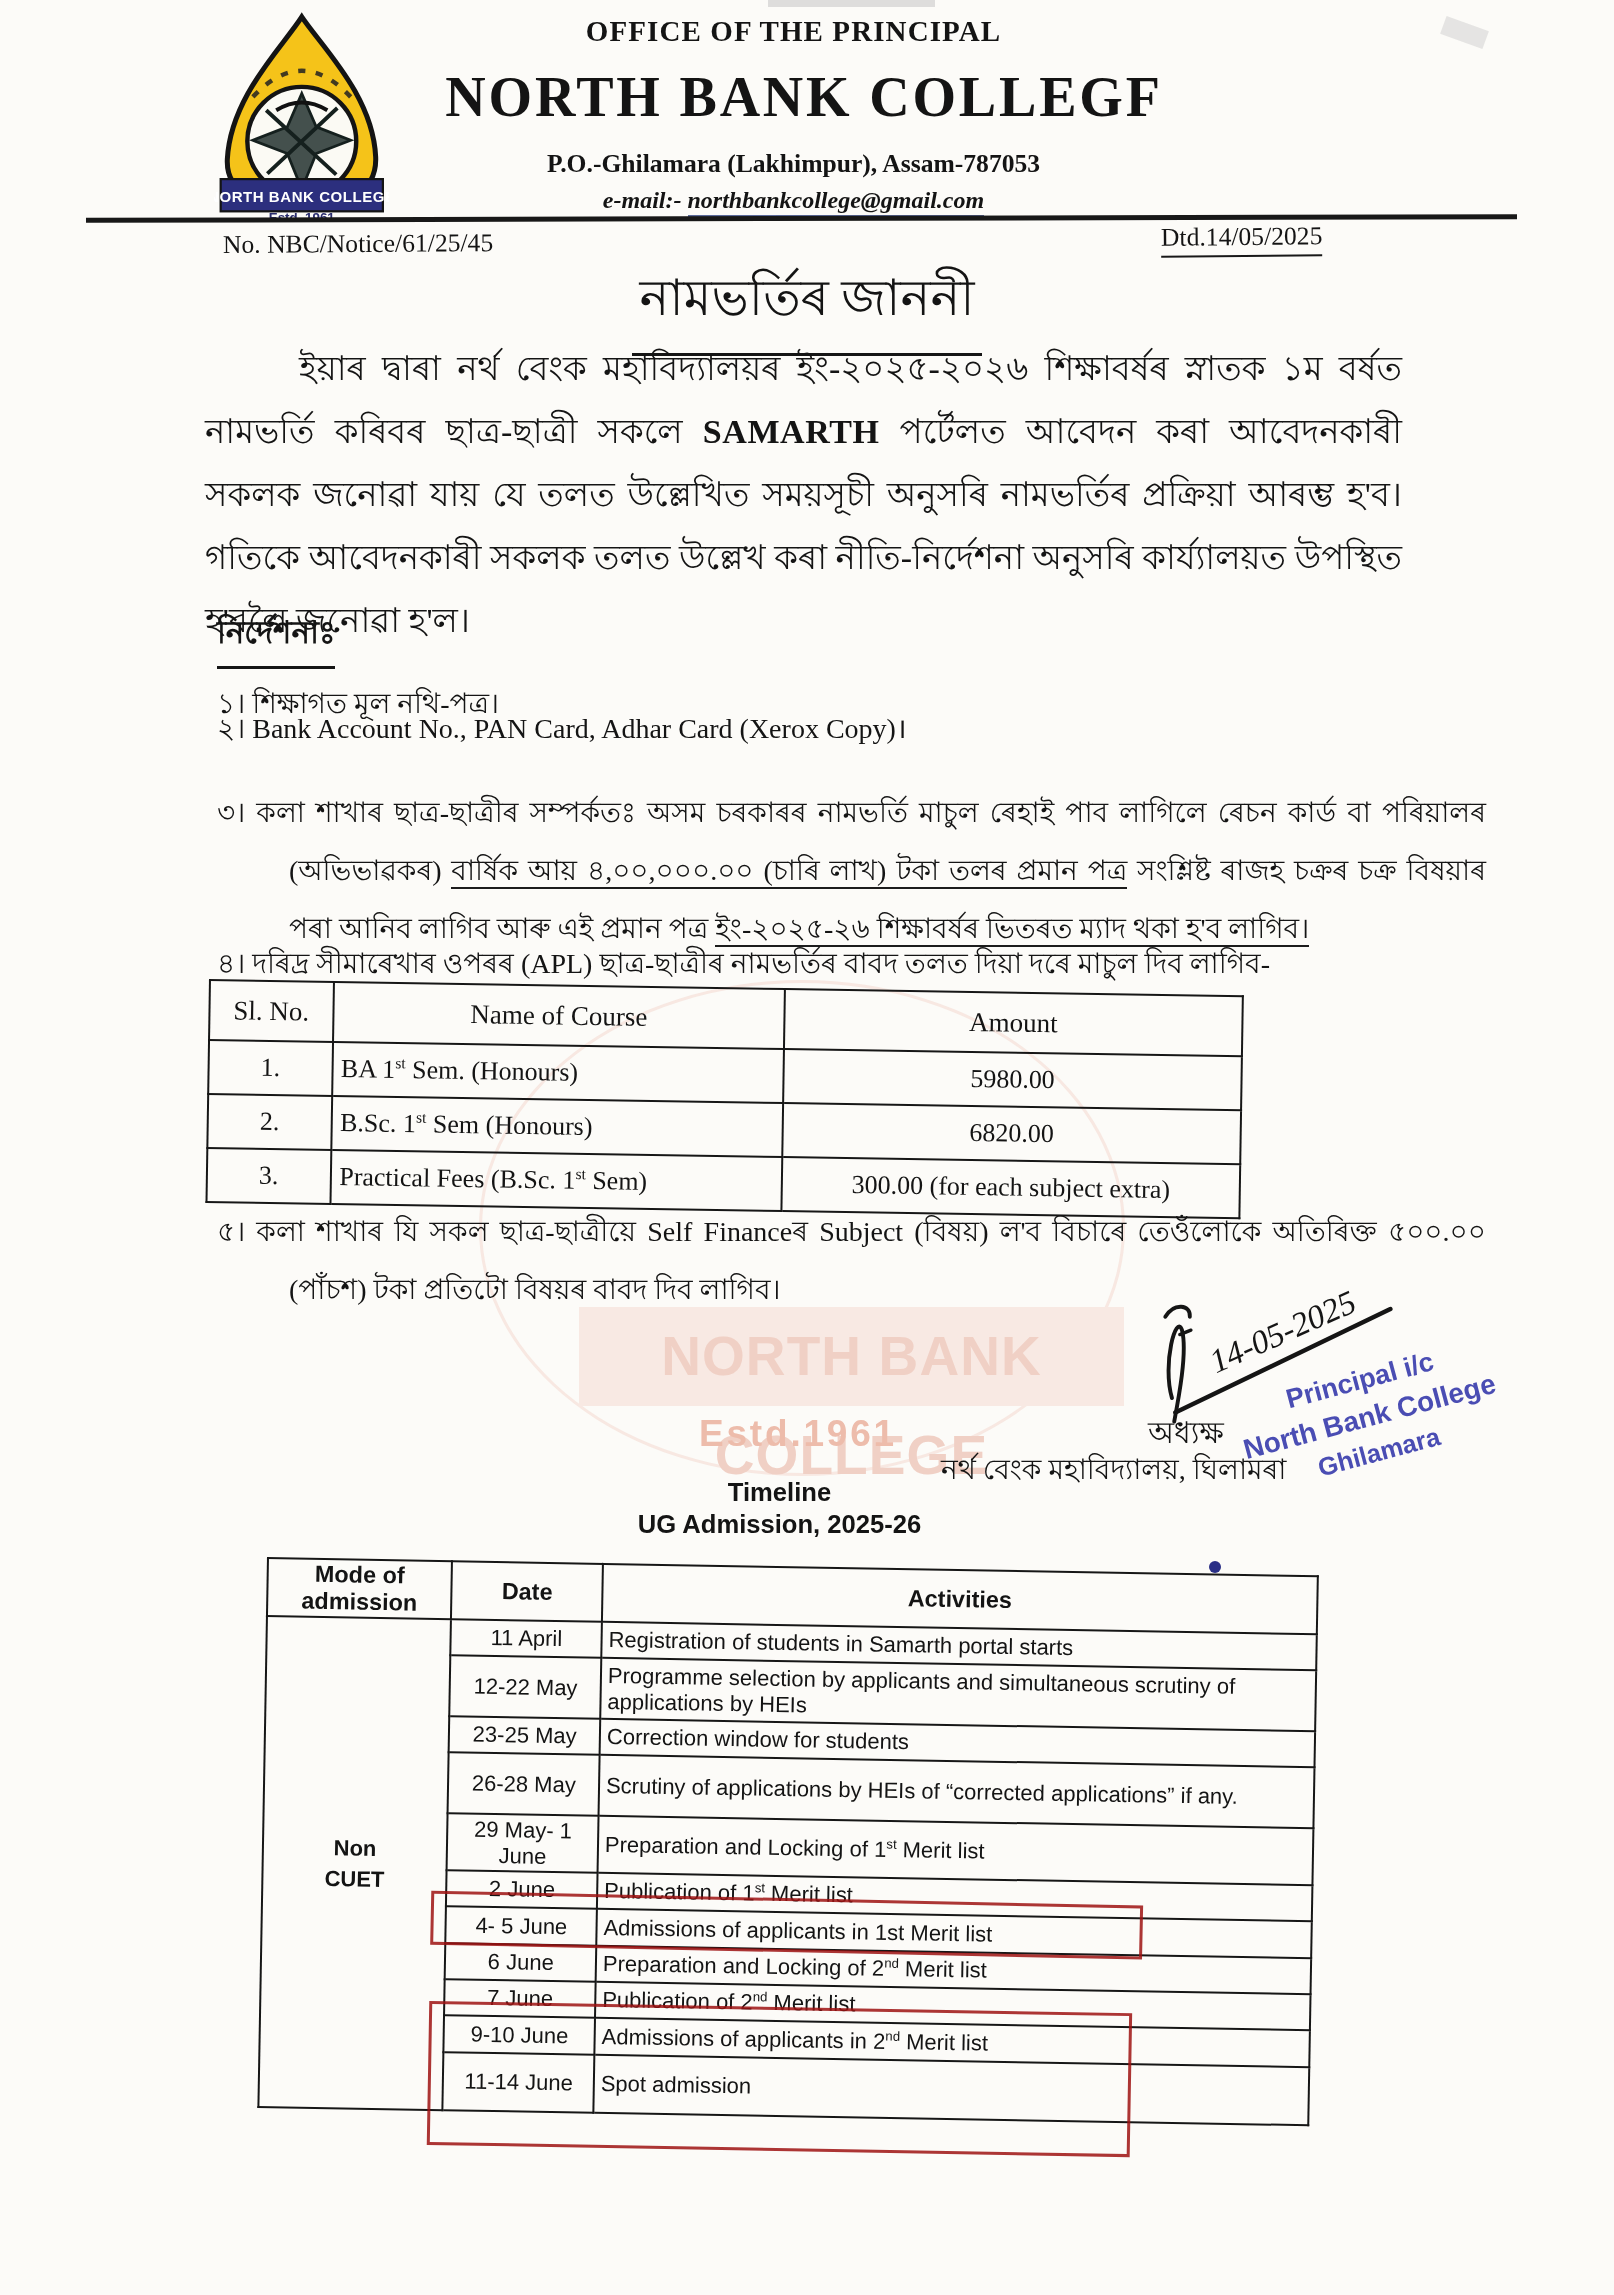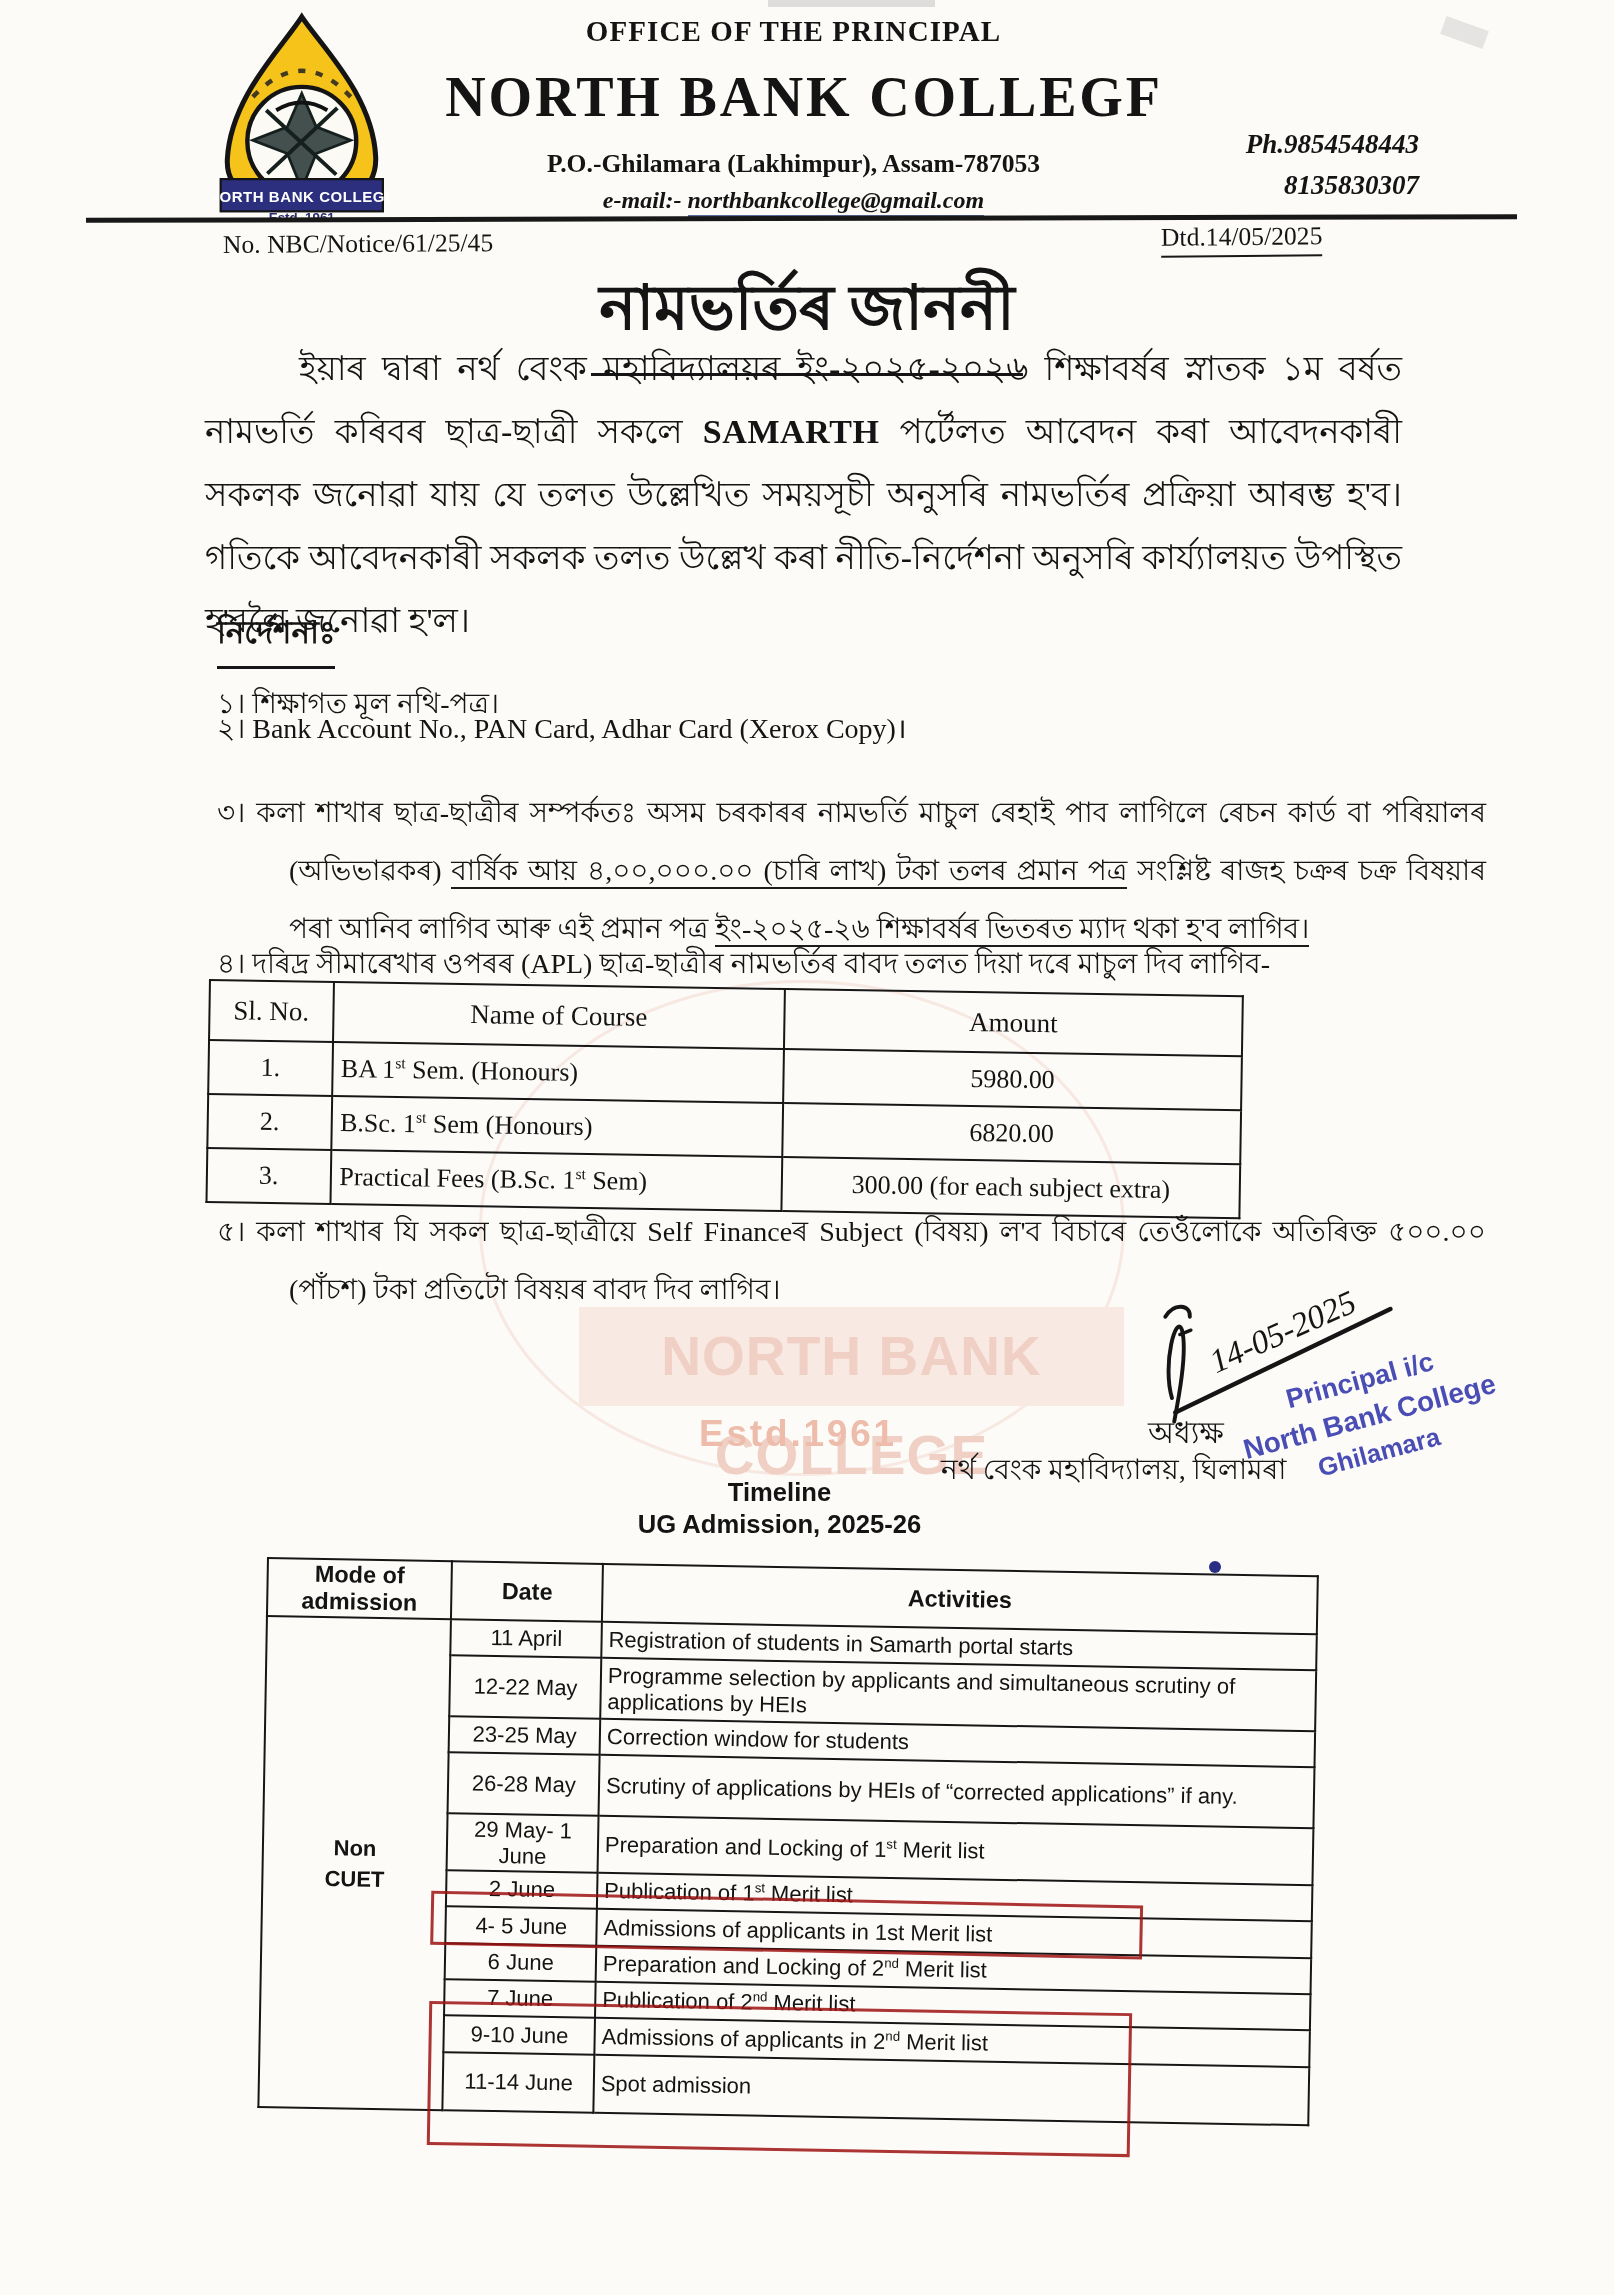--- a/index.html
+++ b/index.html
@@ -22,21 +22,21 @@
   .emailline .em{border-bottom:3.3px solid #5b6a9a;padding-bottom:2.2px;}
   .phones{left:1141px;top:124px;width:278px;text-align:right;
     font-size:27px;font-weight:bold;font-style:italic;line-height:41px;}
   .rule{left:86px;top:216px;width:1431px;height:4.5px;background:#181818;transform:rotate(-0.15deg);}
   .refno{left:223px;top:229px;font-size:25.6px;transform:rotate(-0.4deg);}
   .refdate{left:1161px;top:222px;font-size:25.6px;border-bottom:2.8px solid #181818;
     padding-bottom:3.3px;transform:rotate(-0.6deg);}
   
   .bn{font-family:"Liberation Serif","DejaVu Sans",serif;}
   .title{left:334px;top:260px;width:946px;text-align:center;}
-  .title span{display:inline-block;font-size:62px;font-weight:bold;
+  .title span{display:inline-block;font-size:50px;font-weight:normal;
     border-bottom:3.9px solid #161616;padding:0 7.8px 10px 7.8px;}
   .para{left:205px;top:337px;width:1197px;font-size:34px;line-height:63px;
     text-align:justify;text-indent:94px;}
   .para b{letter-spacing:0.6px;}
   .nirdesh{left:217px;top:608px;font-size:31px;font-weight:bold;}
   .nirdesh span{border-bottom:3.3px solid #161616;padding-bottom:5.6px;display:inline-block;}
   .item{left:217px;width:1197px;font-size:28px;line-height:58px;
     padding-left:72px;text-indent:-72px;text-align:justify;}
   .i1{top:675px;font-family:Liberation Serif, serif;} .i2{top:700px;} .i3{top:784px;} .i4{top:935px;} .i5{top:1203px;}
   .uln{border-bottom:2.8px solid #1c1c1c;padding-bottom:1.1px;}
@@ -108,24 +108,20 @@
     </svg>
   </div>
 
   <div class="abs office">OFFICE OF THE PRINCIPAL</div>
   <div class="abs college">NORTH BANK COLLEGF</div>
   <div class="abs address">P.O.-Ghilamara (Lakhimpur), Assam-787053</div>
   <div class="abs emailline">
     <span>e-mail:-</span>
     <span class="em">northbankcollege@gmail.com</span>
   </div>
-  <div class="abs phones">
-    <div>Ph.9854548443</div>
-    <div>8135830307</div>
-  </div>
 
   <div class="abs rule"></div>
   <div class="abs refno">No. NBC/Notice/61/25/45</div>
   <div class="abs refdate">Dtd.14/05/2025</div>
 
   <div class="abs title bn">
     <span>নামভৰ্তিৰ জাননী</span>
   </div>
   <div class="abs para bn">
     <span>ইয়াৰ দ্বাৰা নৰ্থ বেংক মহাবিদ্যালয়ৰ ইং-২০২৫-২০২৬ শিক্ষাবৰ্ষৰ স্নাতক ১ম বৰ্ষত নামভৰ্তি কৰিবৰ ছাত্ৰ-ছাত্ৰী সকলে </span><b>SAMARTH</b><span> পৰ্টেলত আবেদন কৰা আবেদনকাৰী সকলক জনোৱা যায় যে তলত উল্লেখিত সময়সূচী অনুসৰি নামভৰ্তিৰ প্ৰক্ৰিয়া আৰম্ভ হ'ব। গতিকে আবেদনকাৰী সকলক তলত উল্লেখ কৰা নীতি-নিৰ্দেশনা অনুসৰি কাৰ্য্যালয়ত উপস্থিত হ'বলৈ জনোৱা হ'ল।</span>

